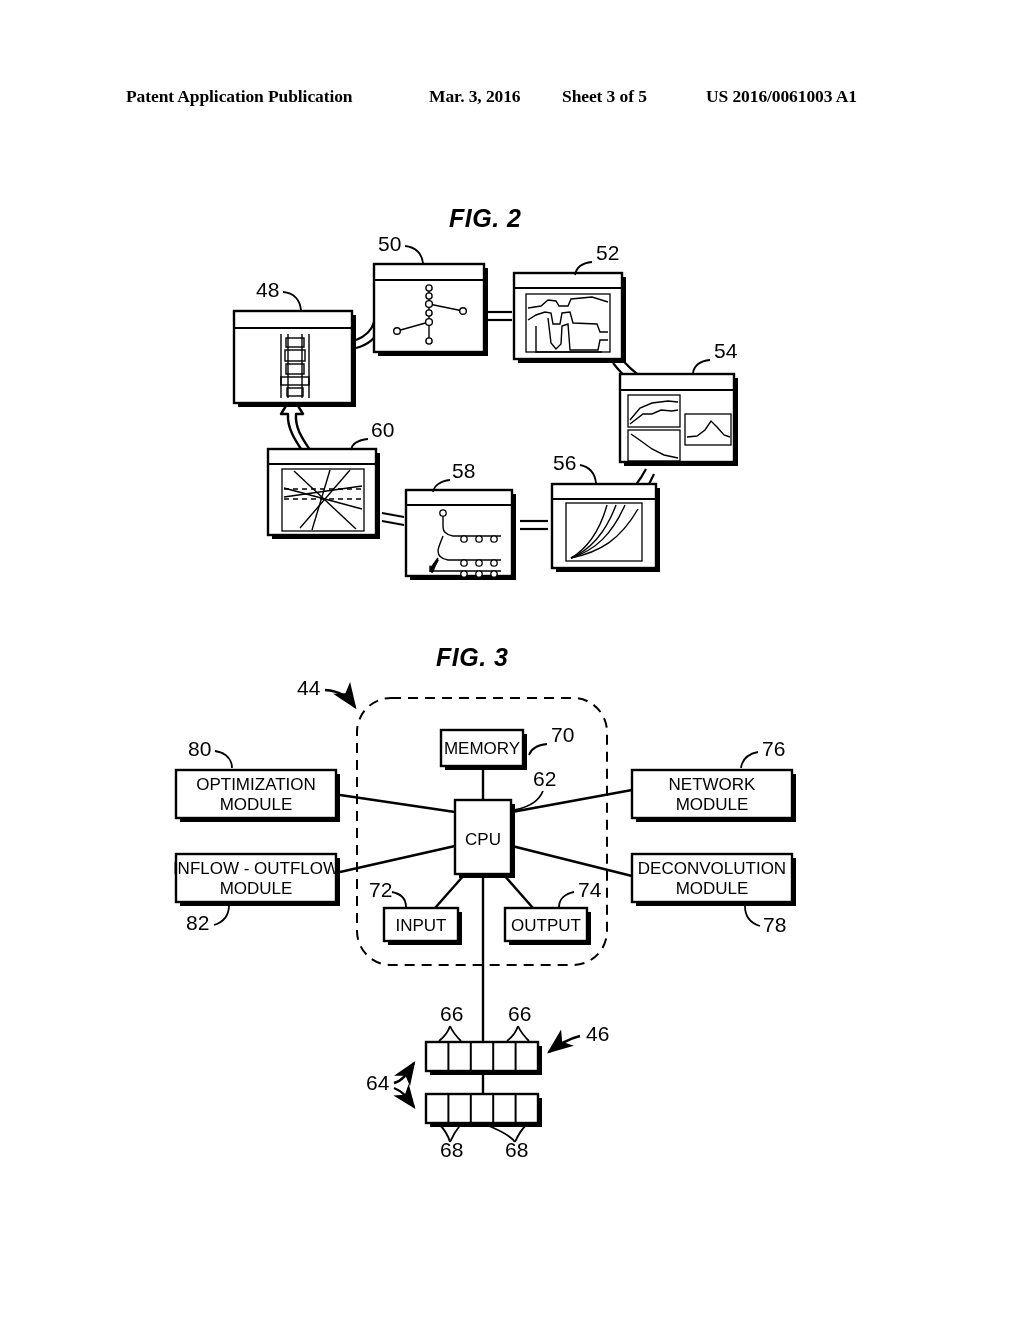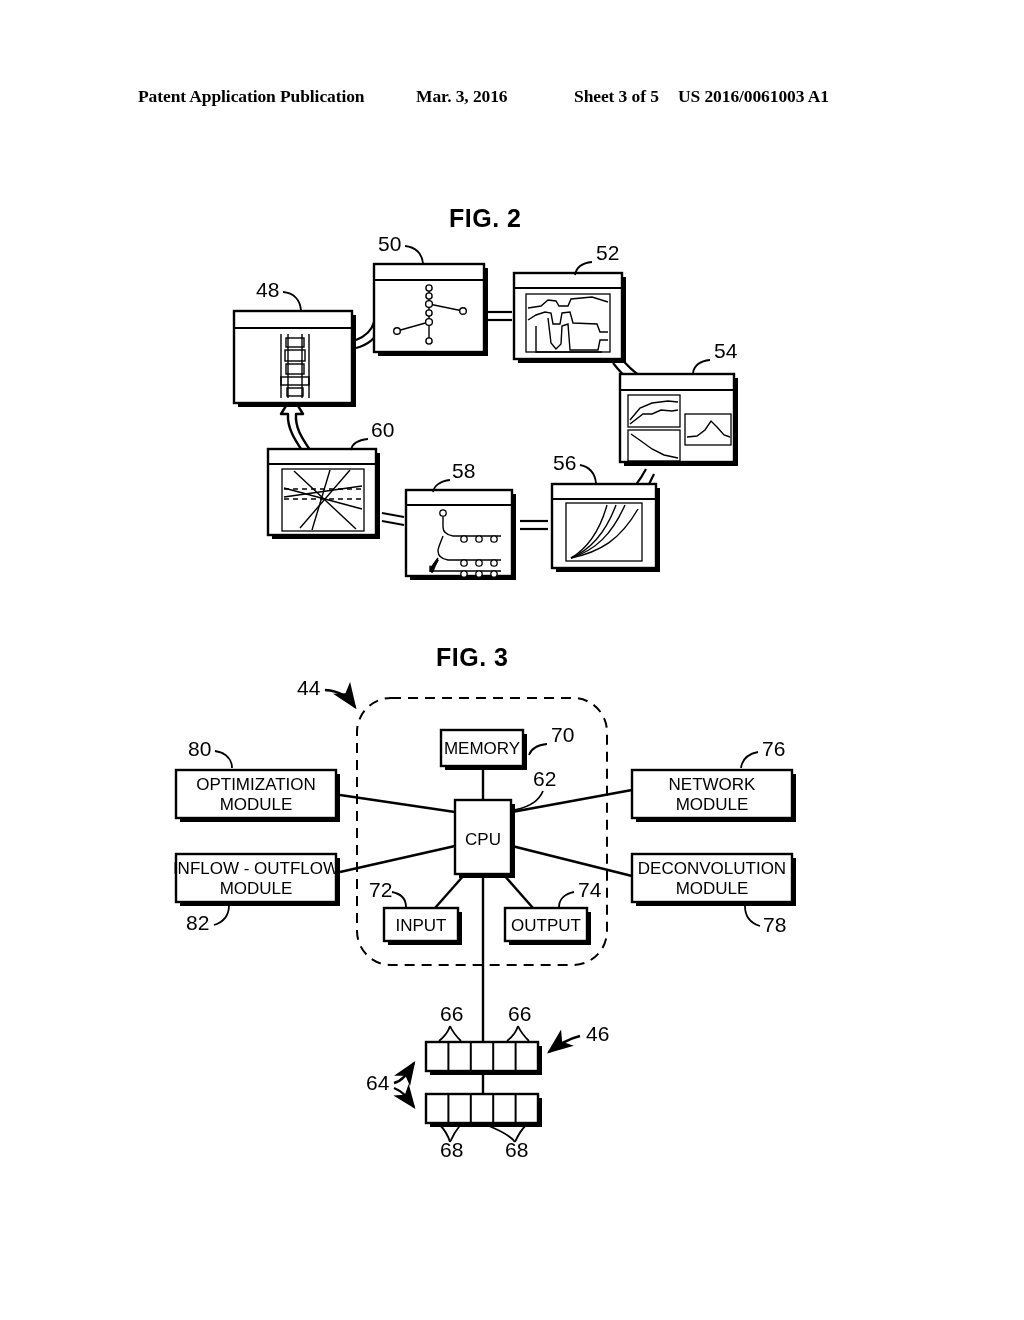--- a/index.html
+++ b/index.html
@@ -24,32 +24,32 @@
     top: 86px;
     width: 840px;
     height: 30px;
     display: flex;
     align-items: baseline;
     font-family: "Liberation Serif", serif;
     font-weight: bold;
     font-size: 17.5px;
     letter-spacing: -0.1px;
     white-space: nowrap;
-    margin-left: 12px;
   }
   #page-header .hdr-pub   { position: absolute; left: 126px; }
-  #page-header .hdr-date  { position: absolute; left: 404px; text-align: center; }
+  #page-header .hdr-date  { position: absolute; left: 429px; text-align: center; }
   #page-header .hdr-sheet { position: absolute; left: 562px; }
-  #page-header .hdr-num   { position: absolute; left: 666px; }
+  #page-header .hdr-num   { position: absolute; left: 706px; }
 
   
   .fig-caption {
     position: absolute;
     font-family: "Liberation Sans", sans-serif;
     font-weight: bold;
+    font-style: italic;
     font-size: 25px;
     letter-spacing: 0.5px;
   }
   #fig2-caption { left: 449px; top: 204px; }
   #fig3-caption { left: 436px; top: 643px; }
 
   
   #figure-canvas {
     position: absolute;
     left: 0;

